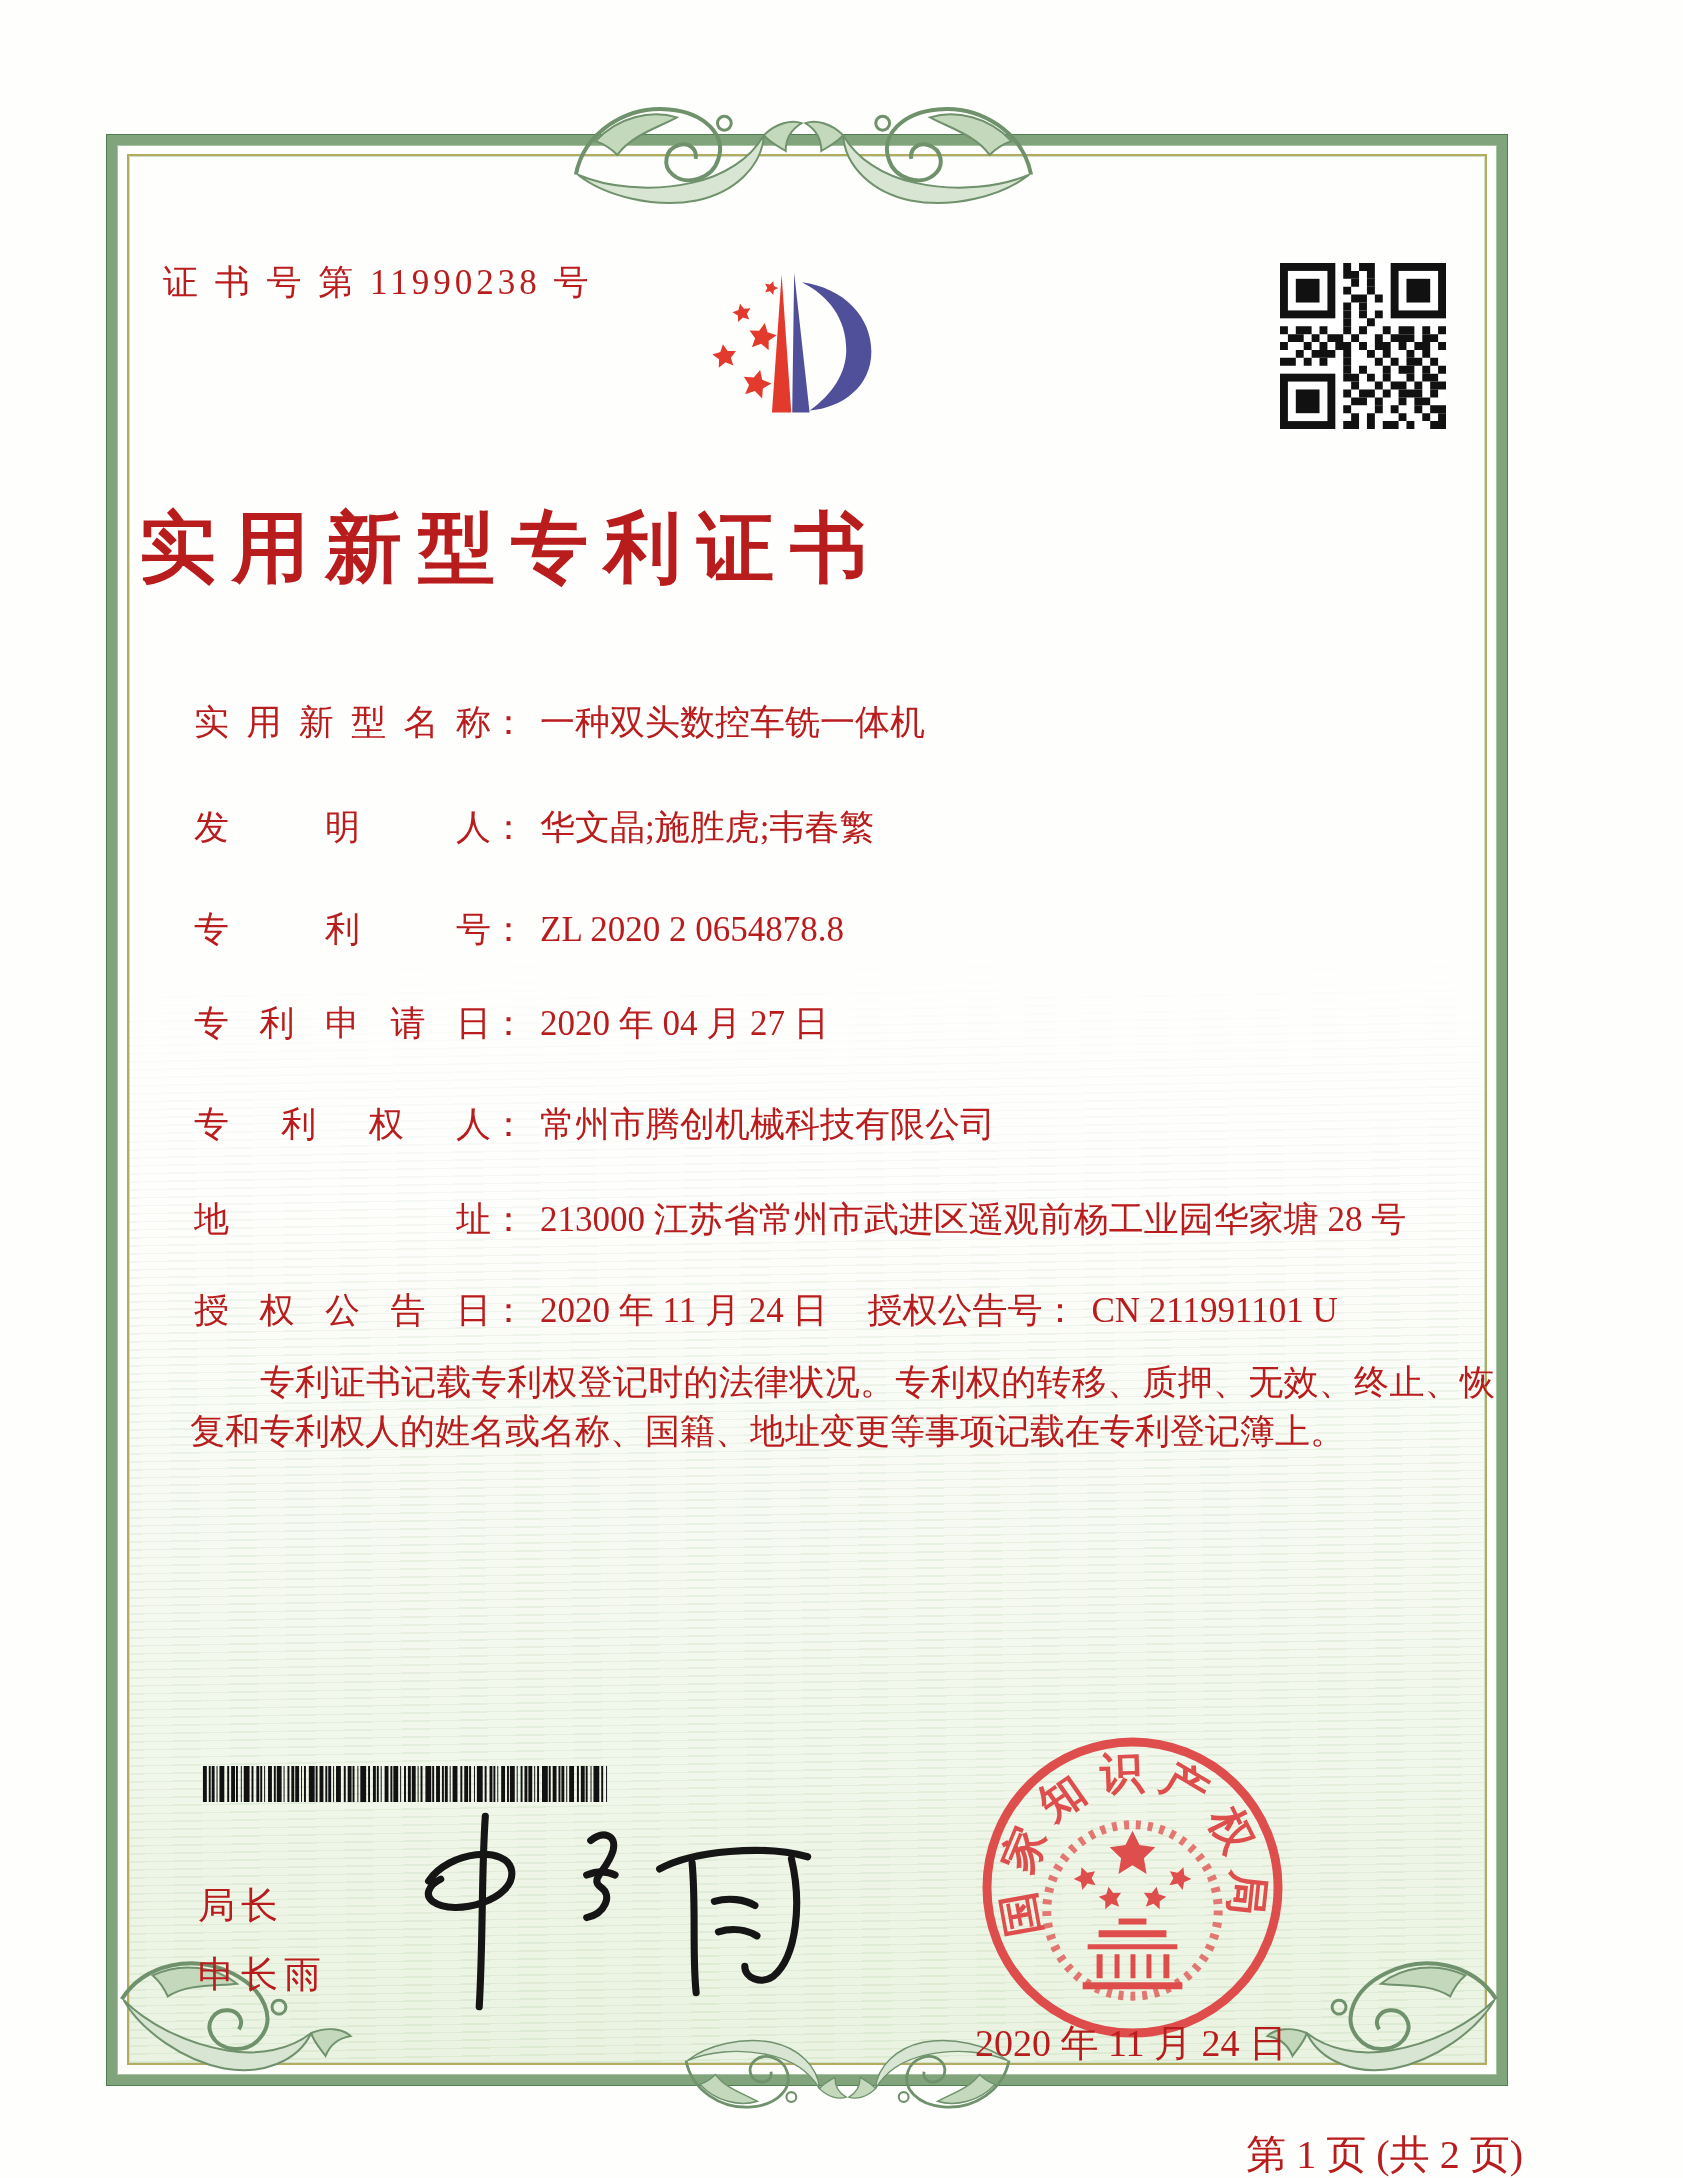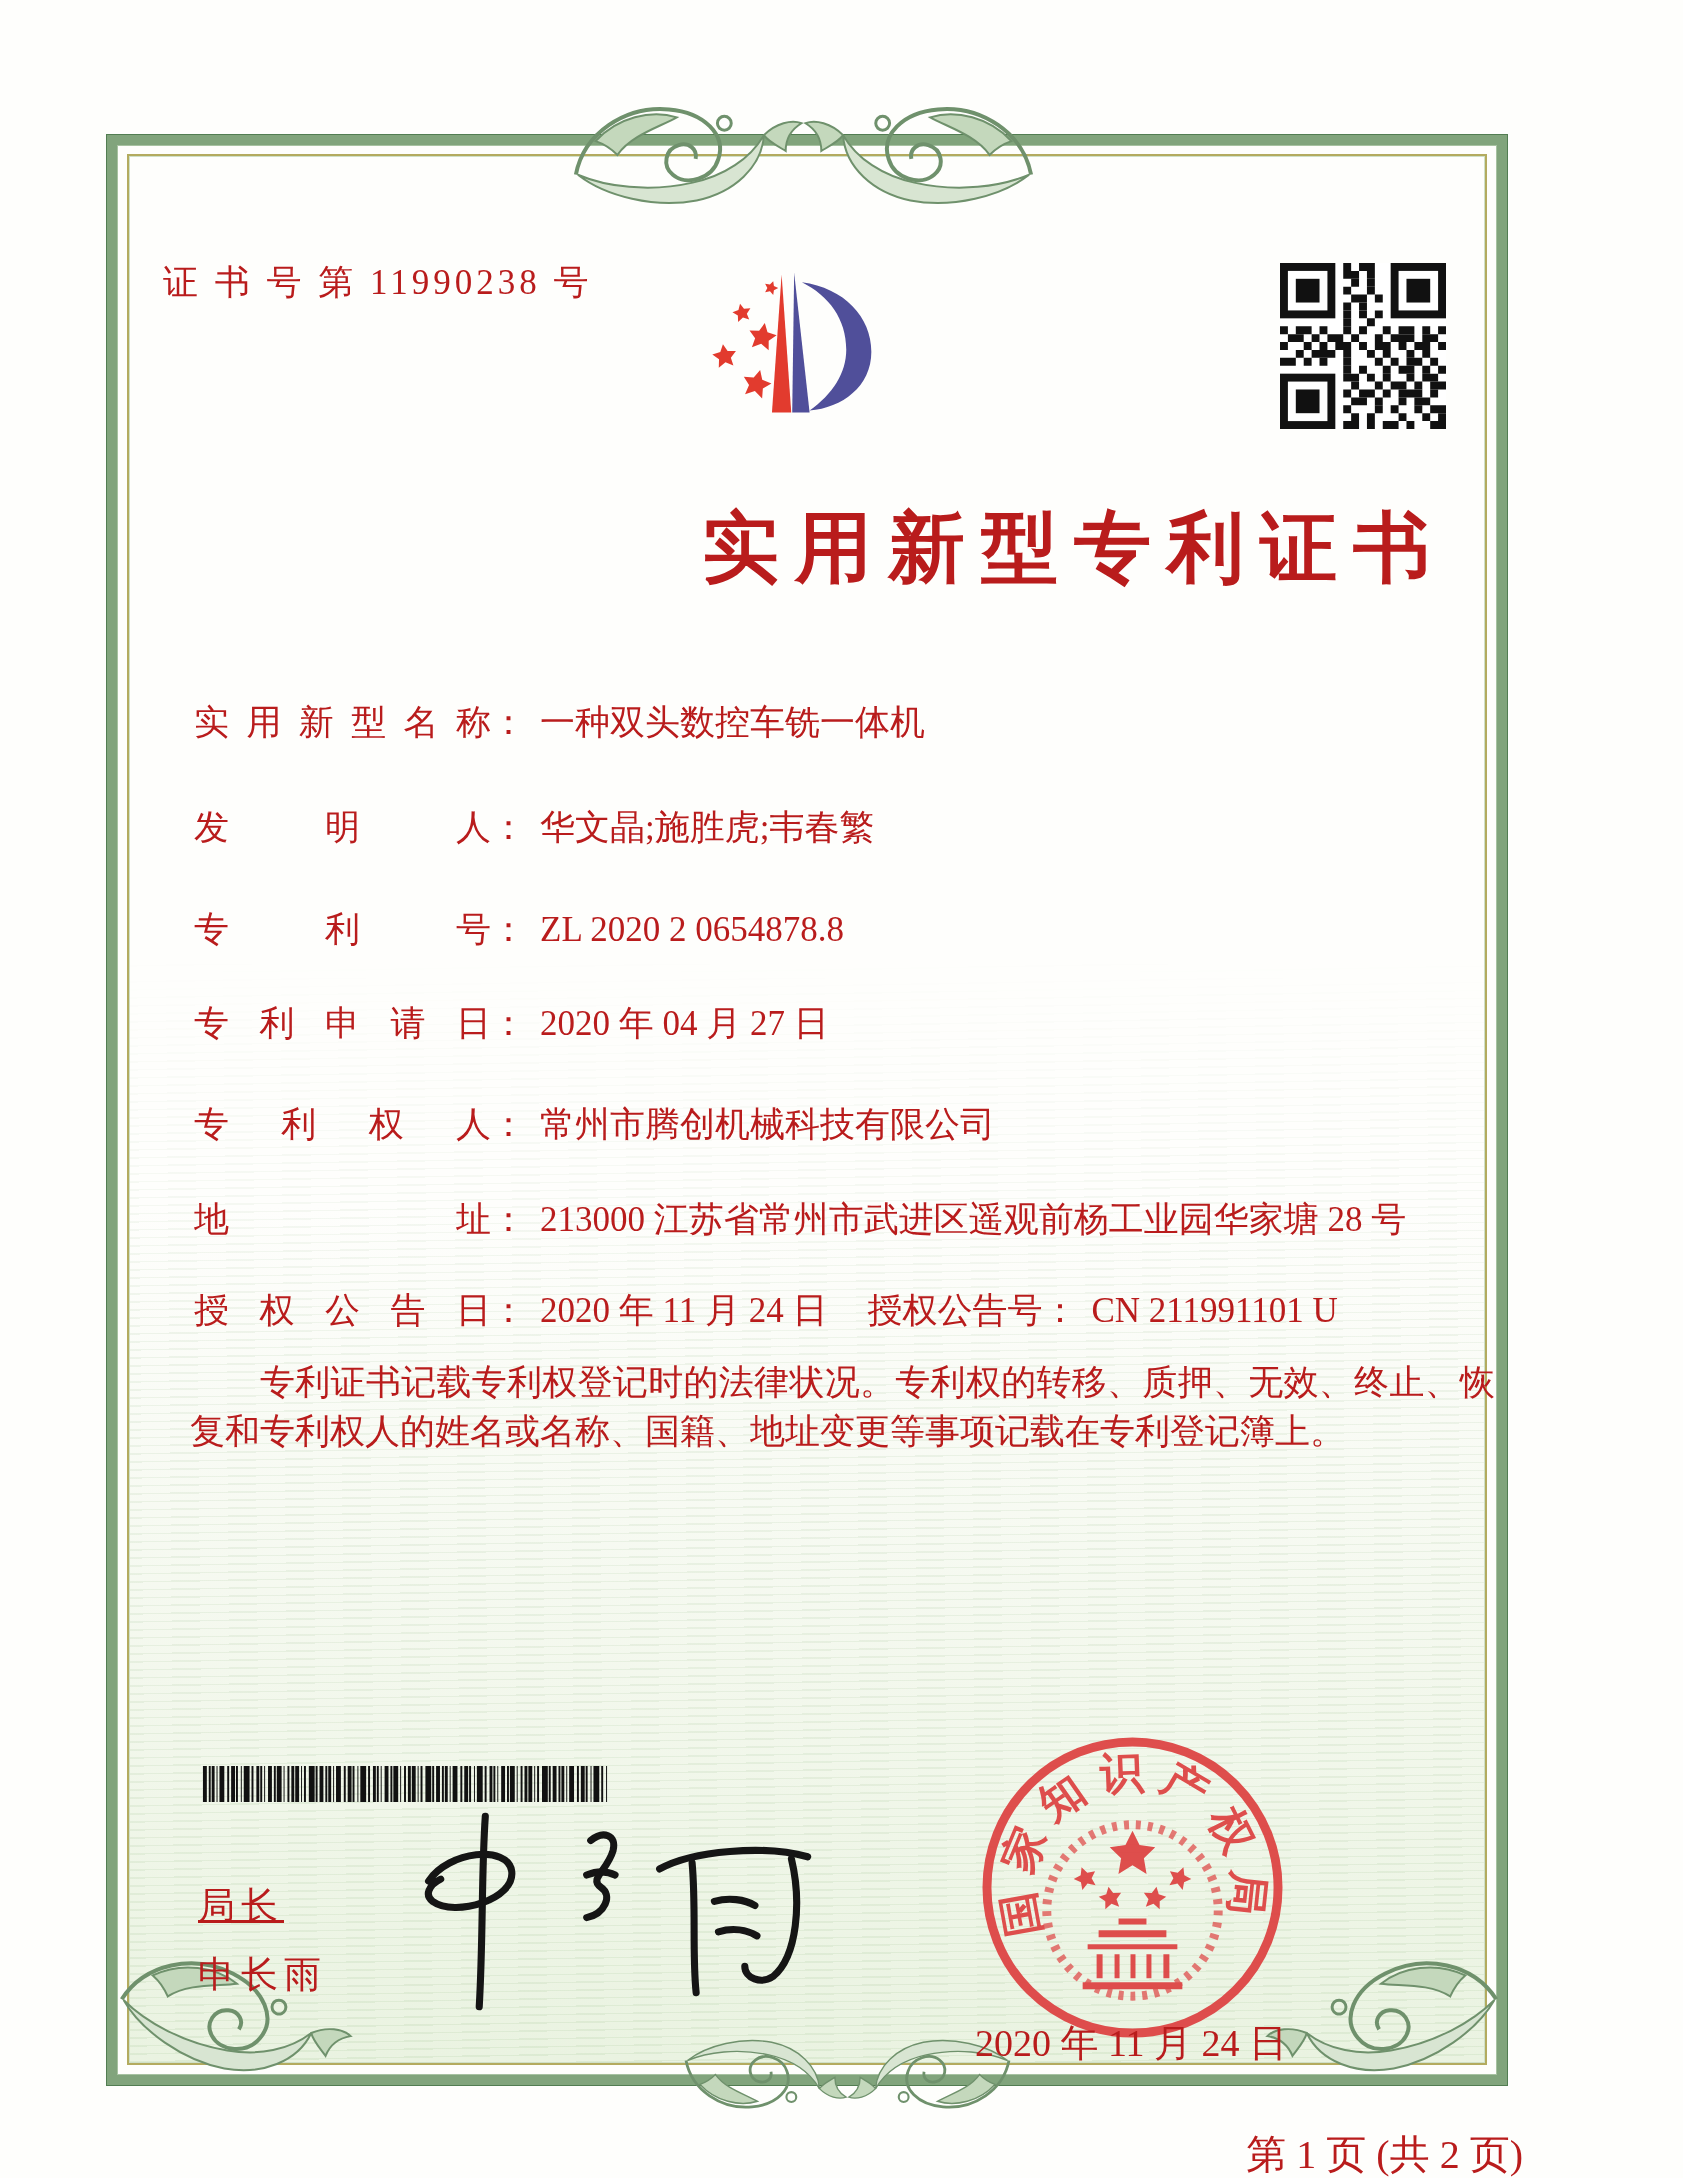--- a/index.html
+++ b/index.html
@@ -33,35 +33,35 @@
   }
   .orn { position:absolute; }
   .obr { transform:scaleX(-1); }
   .obc { transform:scaleY(-1); }
   
   .cert-no { position:absolute; left:163px; top:259px; font-size:35px; letter-spacing:4px; }
   .logo { position:absolute; left:688px; top:246px; width:193px; height:198px; }
   .qr { position:absolute; left:1280px; top:263px; width:166px; height:166px; }
   .title {
     position:absolute; left:139px; top:497px; width:1307px;
-    text-align:right; font-size:77px; font-weight:bold; letter-spacing:16px;
+    text-align:left; font-size:77px; font-weight:bold; letter-spacing:16px;
   }
   
   .frow { position:absolute; left:194px; font-size:35px; white-space:nowrap; }
   .flabel { display:inline-block; width:297px; text-align:justify; text-align-last:justify; }
   .fsep { padding-right:14px; }
   .flabel2 { margin-left:40px; }
   
   .body-text { position:absolute; left:190px; top:1358px; width:1305px; font-size:35px; line-height:49px; text-align:justify; }
   .body-text p { text-indent:2em; }
   .body-text p + p { }
   
   .barcode { position:absolute; left:201px; top:1766px; width:408px; height:36px; }
   .director-title { position:absolute; left:198px; top:1881px; font-size:37px; letter-spacing:6px;
-                    font-family:"Liberation Sans","DejaVu Sans",sans-serif;text-decoration:underline; }
+                    font-family:"Liberation Sans","DejaVu Sans",sans-serif; }
   .director-name  { position:absolute; left:198px; top:1950px; font-size:37px; letter-spacing:6px;
                     font-family:"Liberation Sans","DejaVu Sans",sans-serif; }
   .signature { position:absolute; left:388px; top:1804px; width:446px; height:213px; }
   .seal { position:absolute; left:978px; top:1733px; width:309px; height:309px; opacity:0.9; }
   .seal-date { position:absolute; left:943px; top:2018px; width:376px; text-align:center; font-size:38px; }
   .page-footer { position:absolute; left:137px; top:2127px; width:1386px; text-align:right; font-size:40px; }
 </style>
 </head>
 <body>
 

